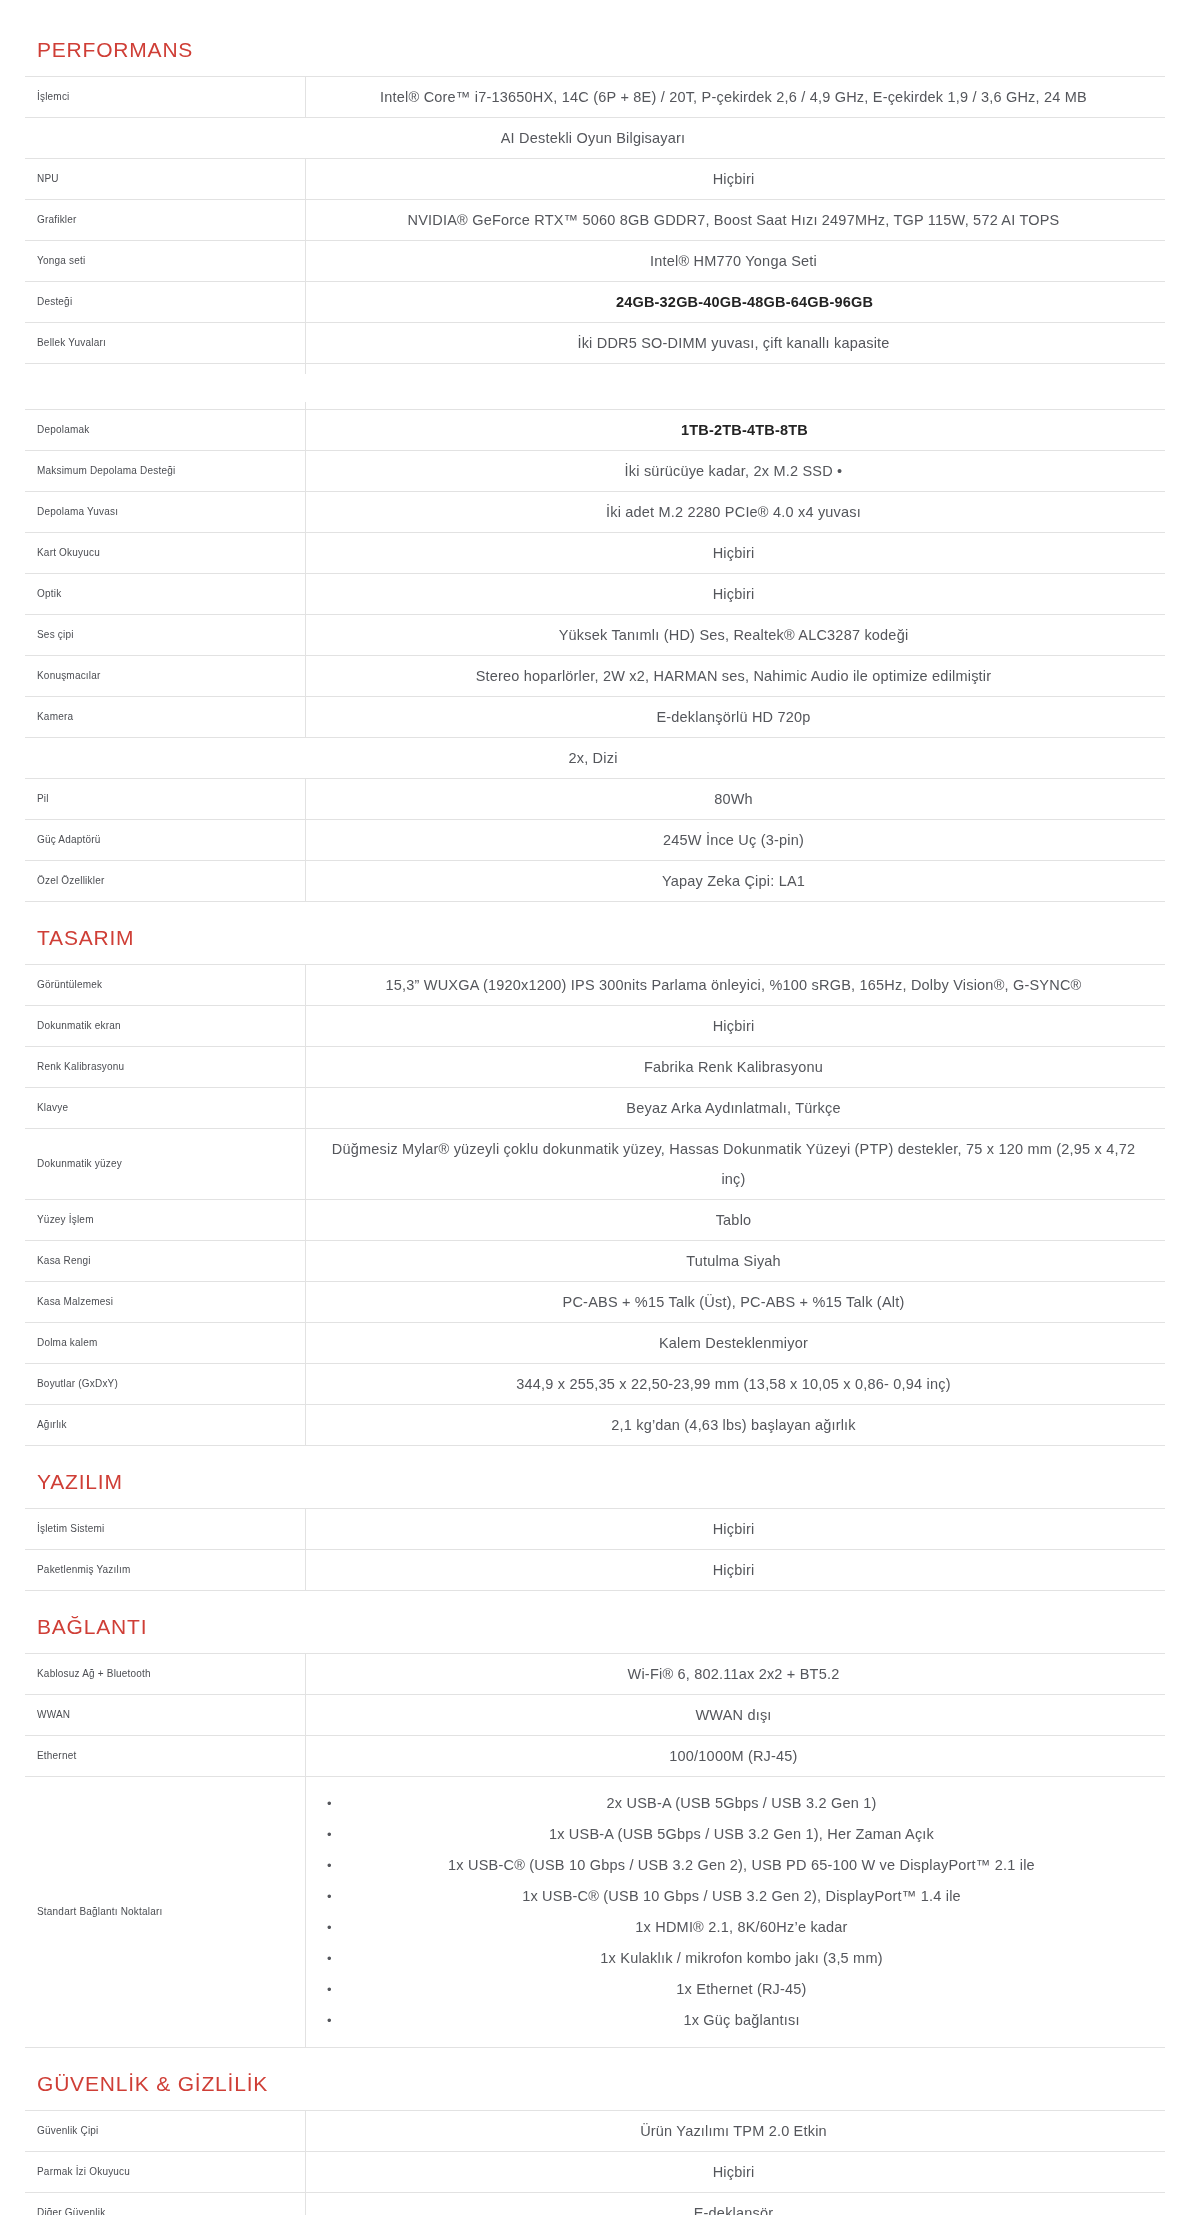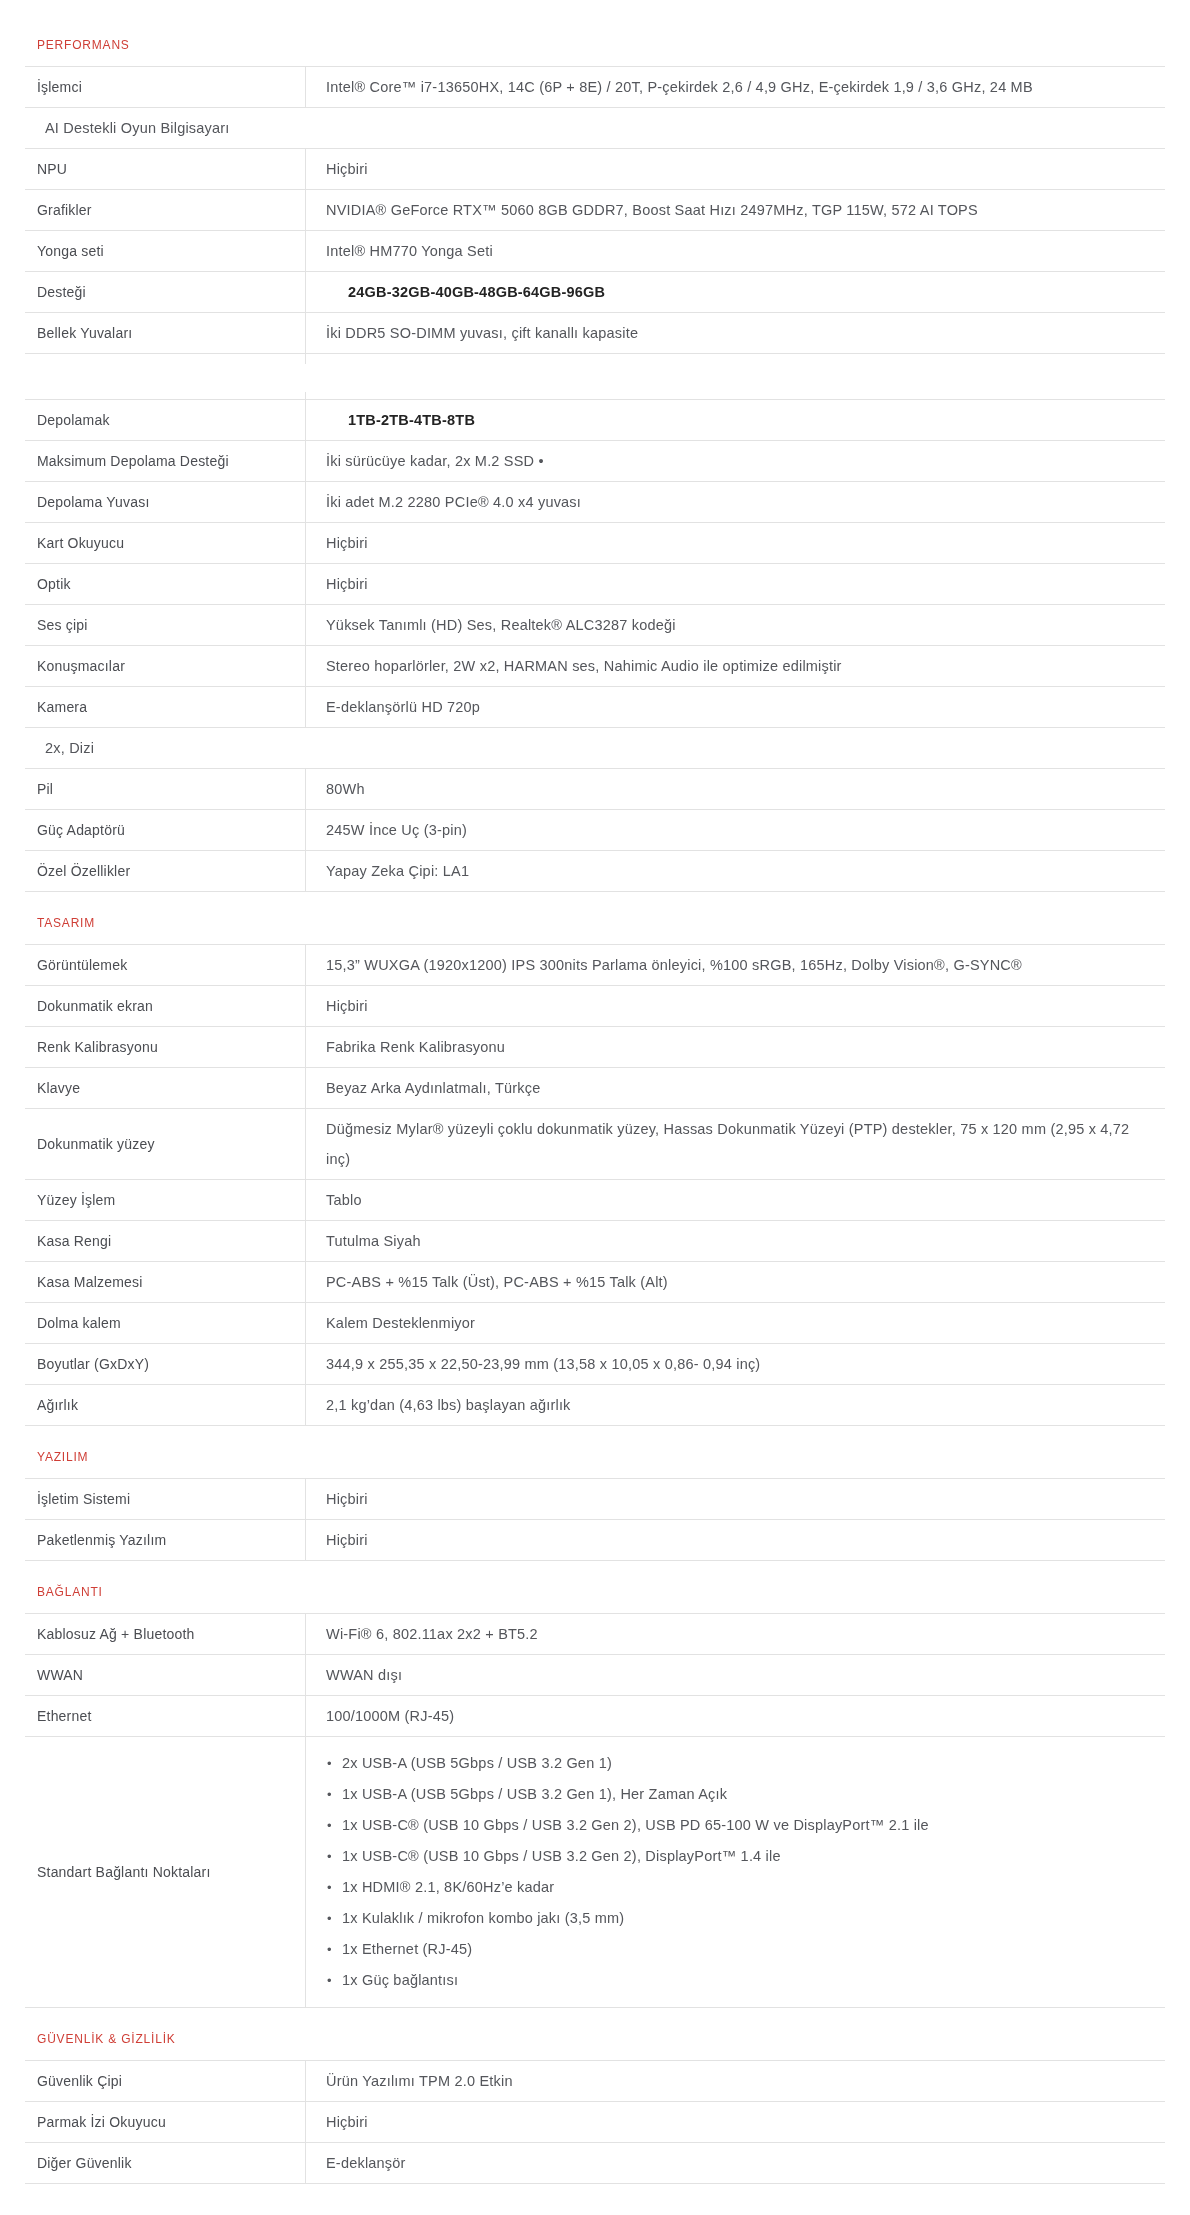--- a/index.html
+++ b/index.html
@@ -18,21 +18,21 @@
     width:1190px;
   }
   .spec-sheet{
     width:1140px;
     margin-left:25px;
     padding-top:22px;
     padding-bottom:80px;
   }
   .section-heading{
     color:var(--accent);
-    font-size:12px;
+    font-size:21px;
     font-weight:400;
     letter-spacing:.8px;
     margin:24px 0 14px 12px;
   }
   .section-heading:first-child{margin-top:16px;}
   .spec-table{border-top:1px solid var(--border);}
   .spec-table.no-top{border-top:none;}
   .table-gap{height:28px;}
   .spec-row{
     display:flex;
@@ -43,32 +43,33 @@
   .spec-row.spacer-leading{height:8px;}
   .cell{min-height:100%;}
   .cell.label{
     flex:0 0 281px;
     width:281px;
     align-self:stretch;
     display:flex;
     align-items:center;
     border-right:1px solid var(--border);
     padding:5px 14px 5px 12px;
-    font-size:14px;
+    font-size:10px;
     letter-spacing:.2px;
     color:var(--label-text);
     line-height:20px;
   }
   .cell.value{
     flex:1;
     padding:5px 24px 5px 20px;
     font-size:14.5px;
     letter-spacing:.2px;
     color:var(--value-text);
     line-height:30px;
+    text-align:center;
   }
   .cell.value.emph{
     font-weight:700;
     color:var(--bold-text);
     padding-left:42px;
   }
   .cell.value ul{
     margin:0;
     padding:6px 0;
     list-style:none;

